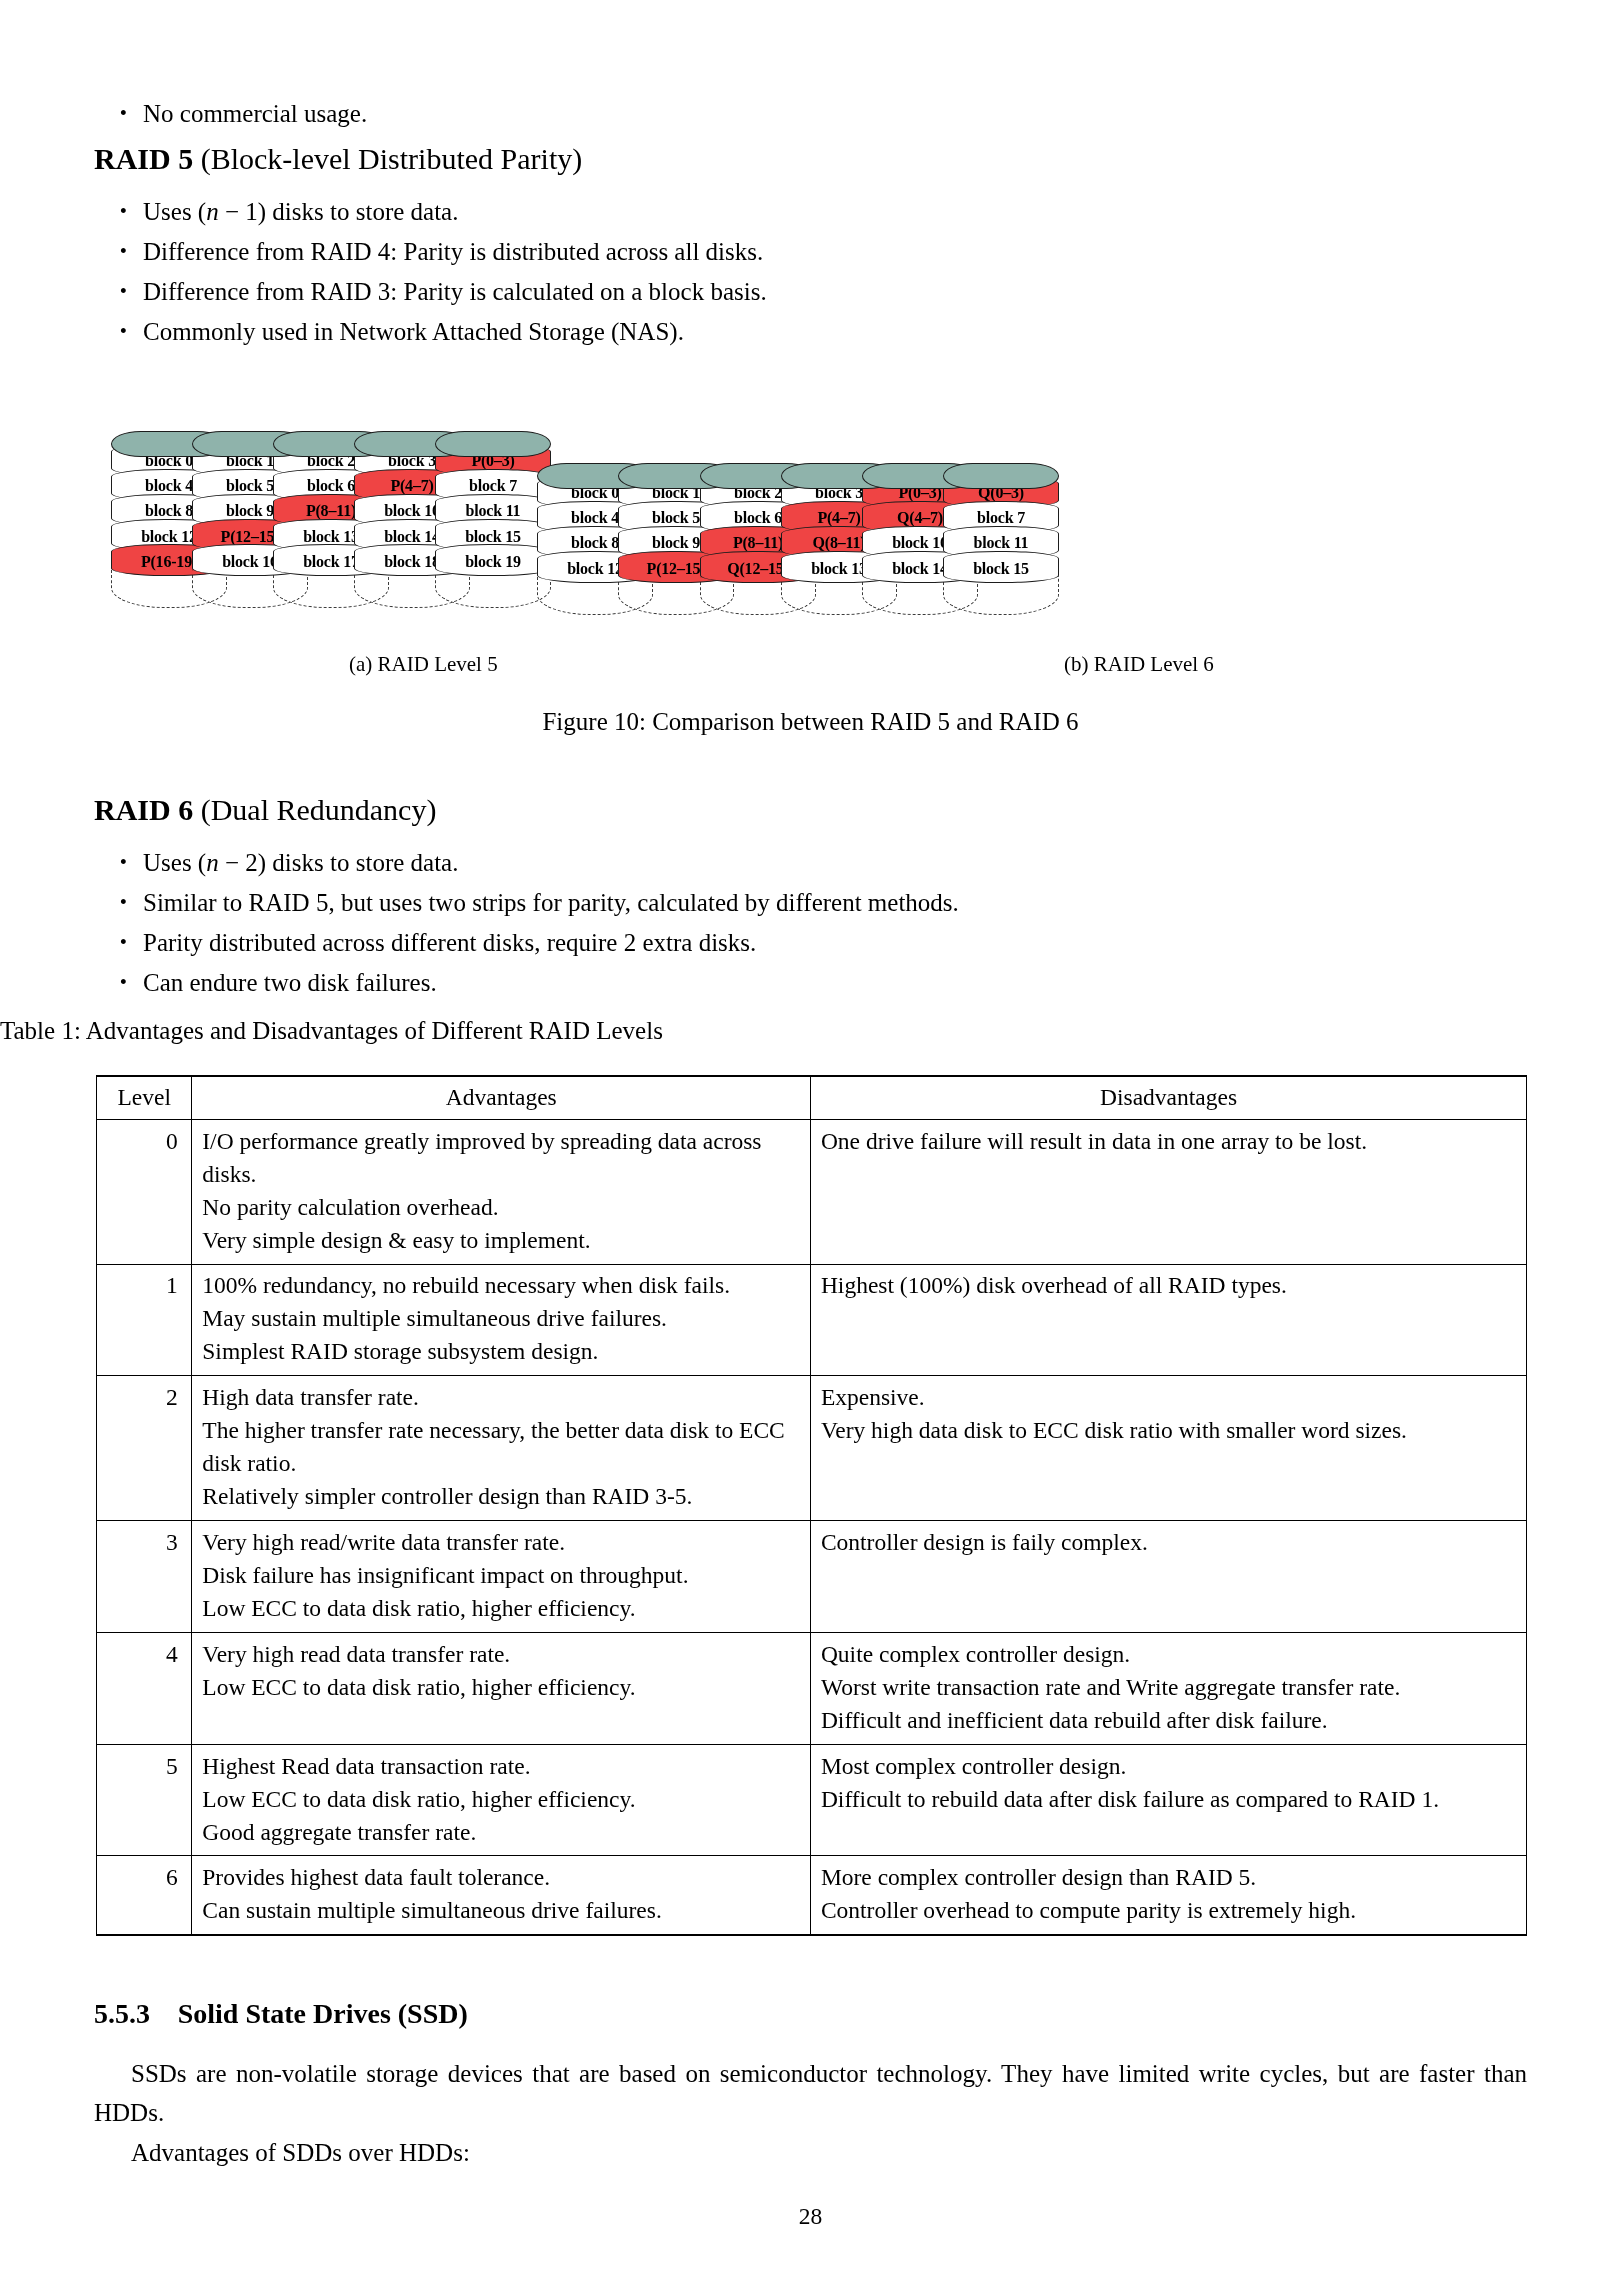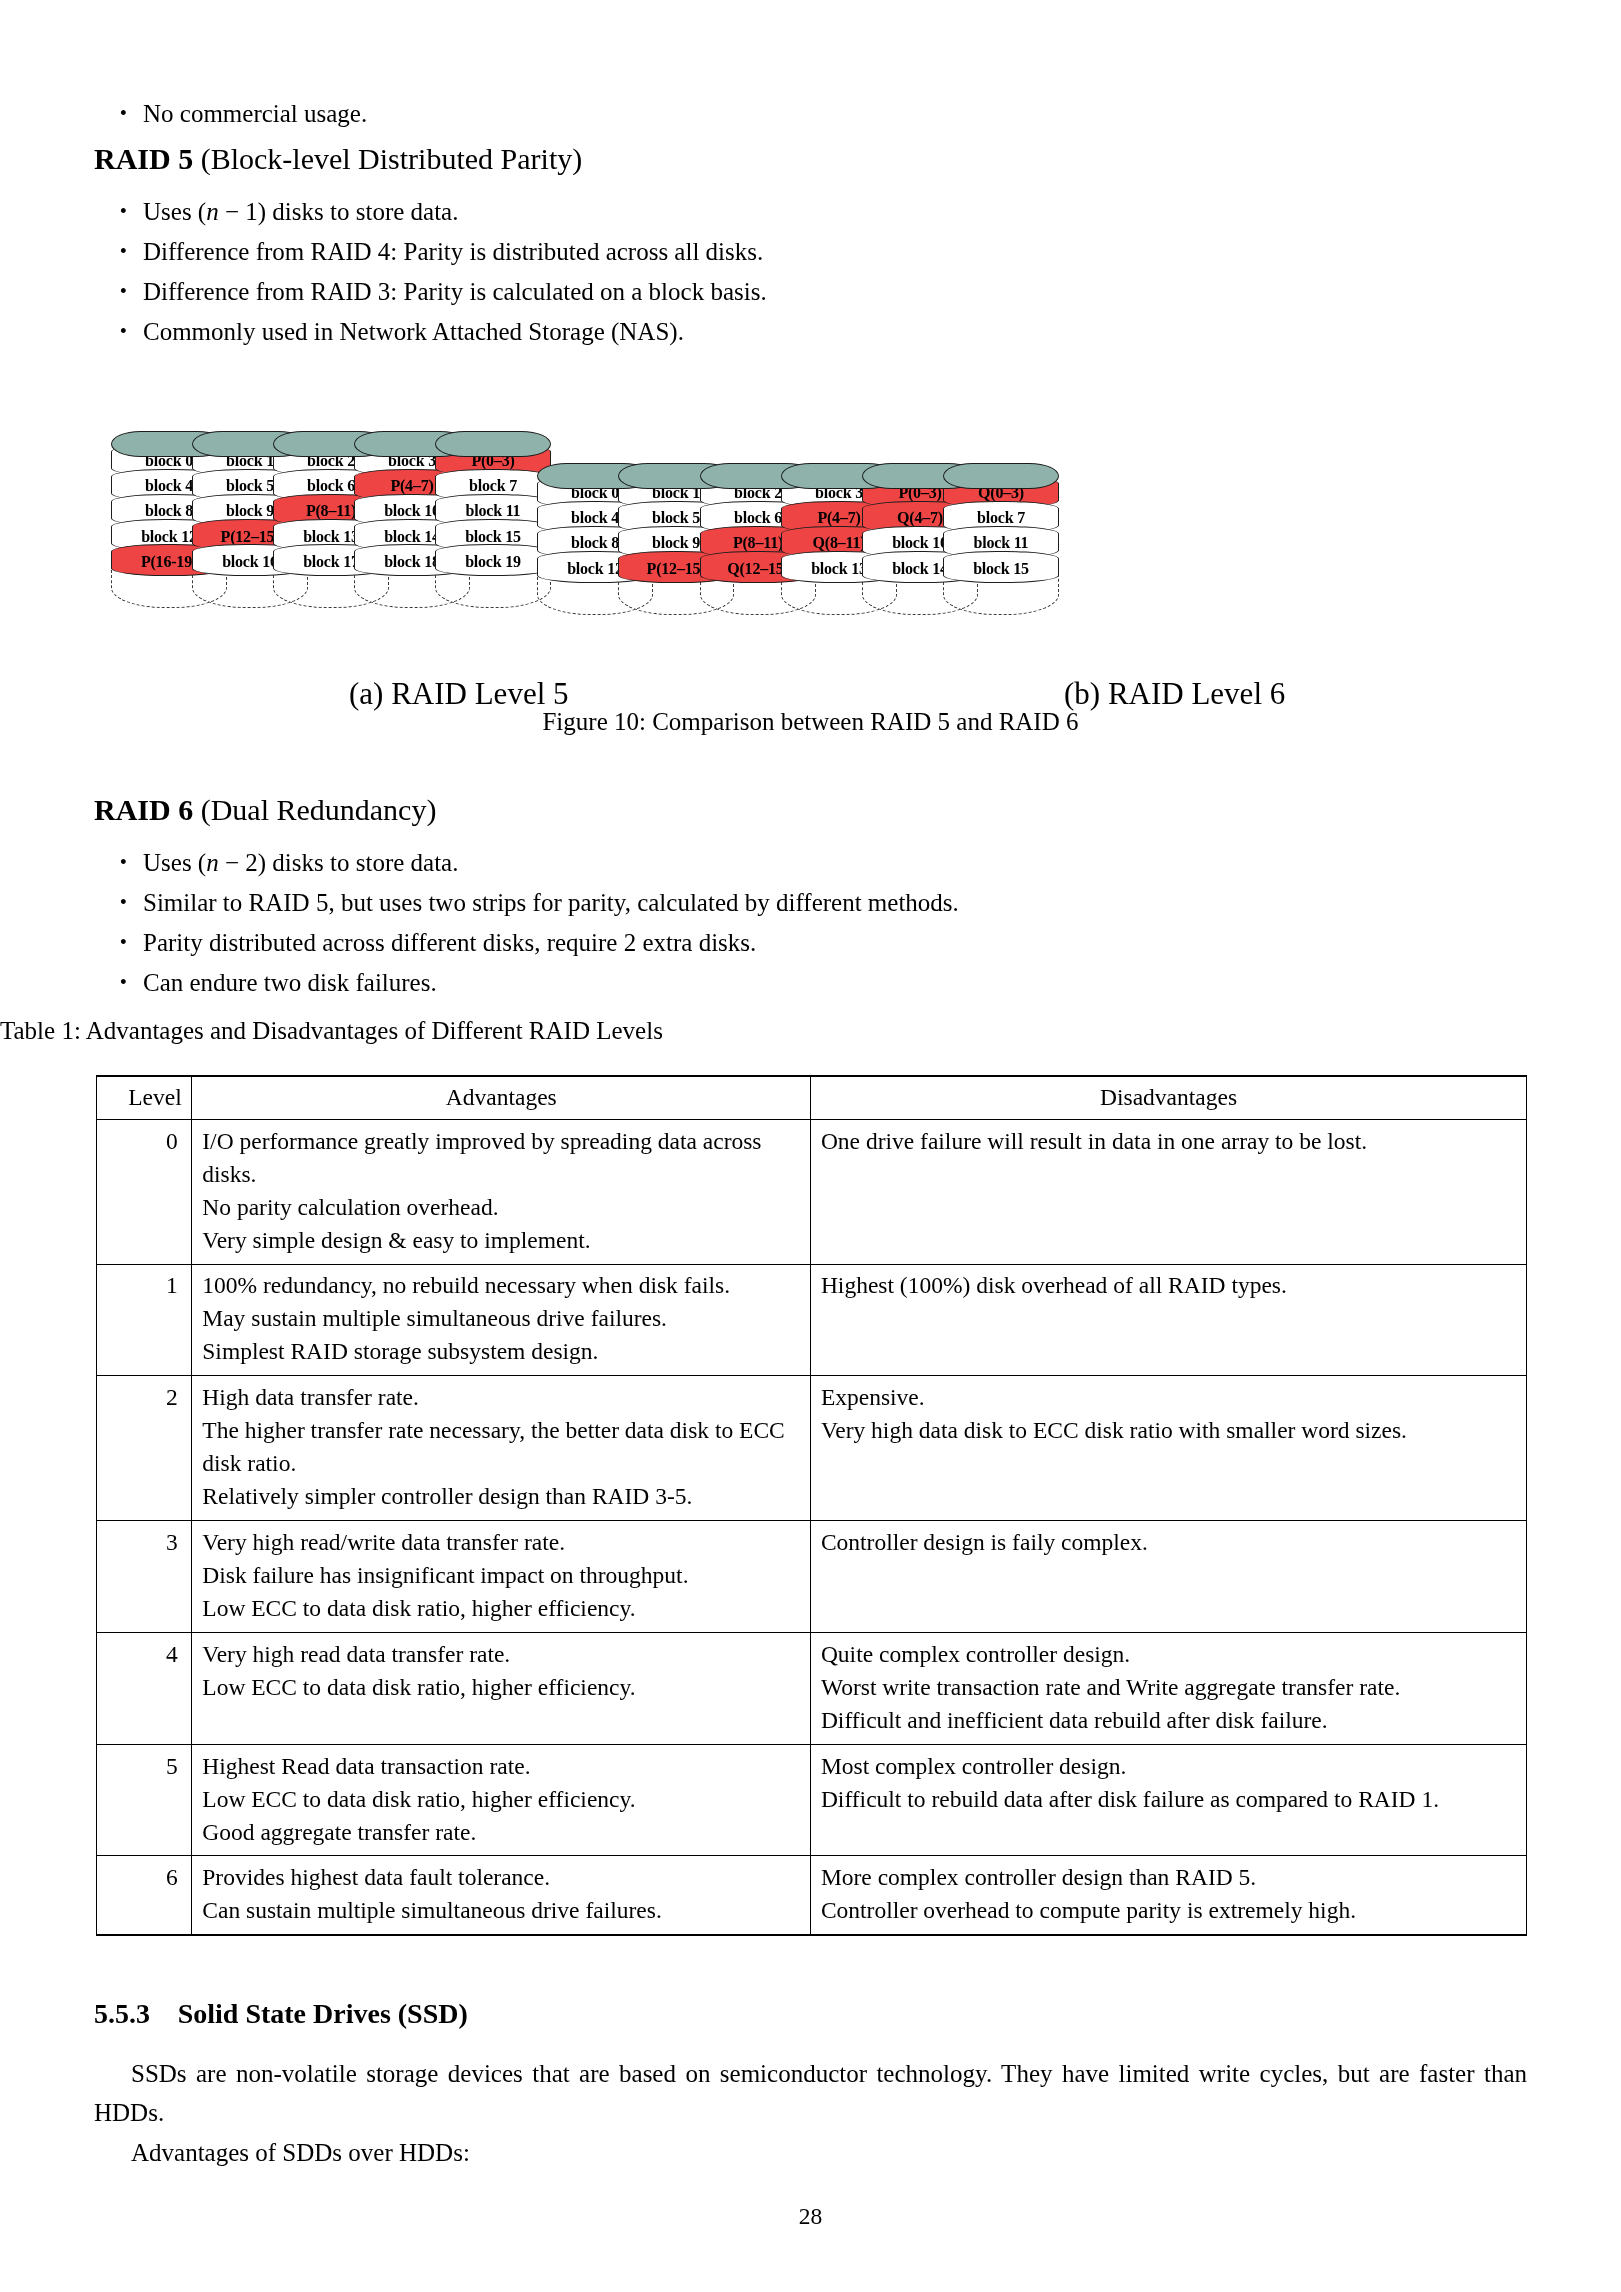--- a/index.html
+++ b/index.html
@@ -105,23 +105,22 @@
     margin-top: -19.6px;
     height: 51px;
     border: 1.8px dashed #3a3a3a;
     border-top: none;
     border-radius: 0 0 46% 46% / 0 0 40% 40%;
     box-sizing: border-box;
     z-index: 1;
   }
   .subcaption {
     position: absolute;
-    font-size: 31px;
+    font-size: 21px;
     white-space: nowrap;
-    margin-top: 24px;
   }
   .figure-caption {
     position: absolute;
     width: 100%;
     text-align: center;
     font-size: 25px;
   }
 
   
   .table-caption {
@@ -339,21 +338,21 @@
       <li>Similar to RAID 5, but uses two strips for parity, calculated by different methods.</li>
       <li>Parity distributed across different disks, require 2 extra disks.</li>
       <li>Can endure two disk failures.</li>
     </ul>
 
   <div class="table-caption" style="top:1017px;">Table 1: Advantages and Disadvantages of Different RAID Levels</div>
 
   <table class="raid-table">
     <thead>
       <tr>
-        <th class="col-level" style="text-align:right; padding-right:9.8px !important;">Level</th>
+        <th class="col-level" style="text-align:center; padding-right:9.8px !important;">Level</th>
         <th class="col-adv">Advantages</th>
         <th class="col-dis">Disadvantages</th>
       </tr>
     </thead>
     <tbody id="table-body">
         <tr>
           <td class="col-level">0</td>
           <td class="col-adv cell-lines">
             <p>I/O performance greatly improved by spreading data across disks.</p>
             <p>No parity calculation overhead.</p>

